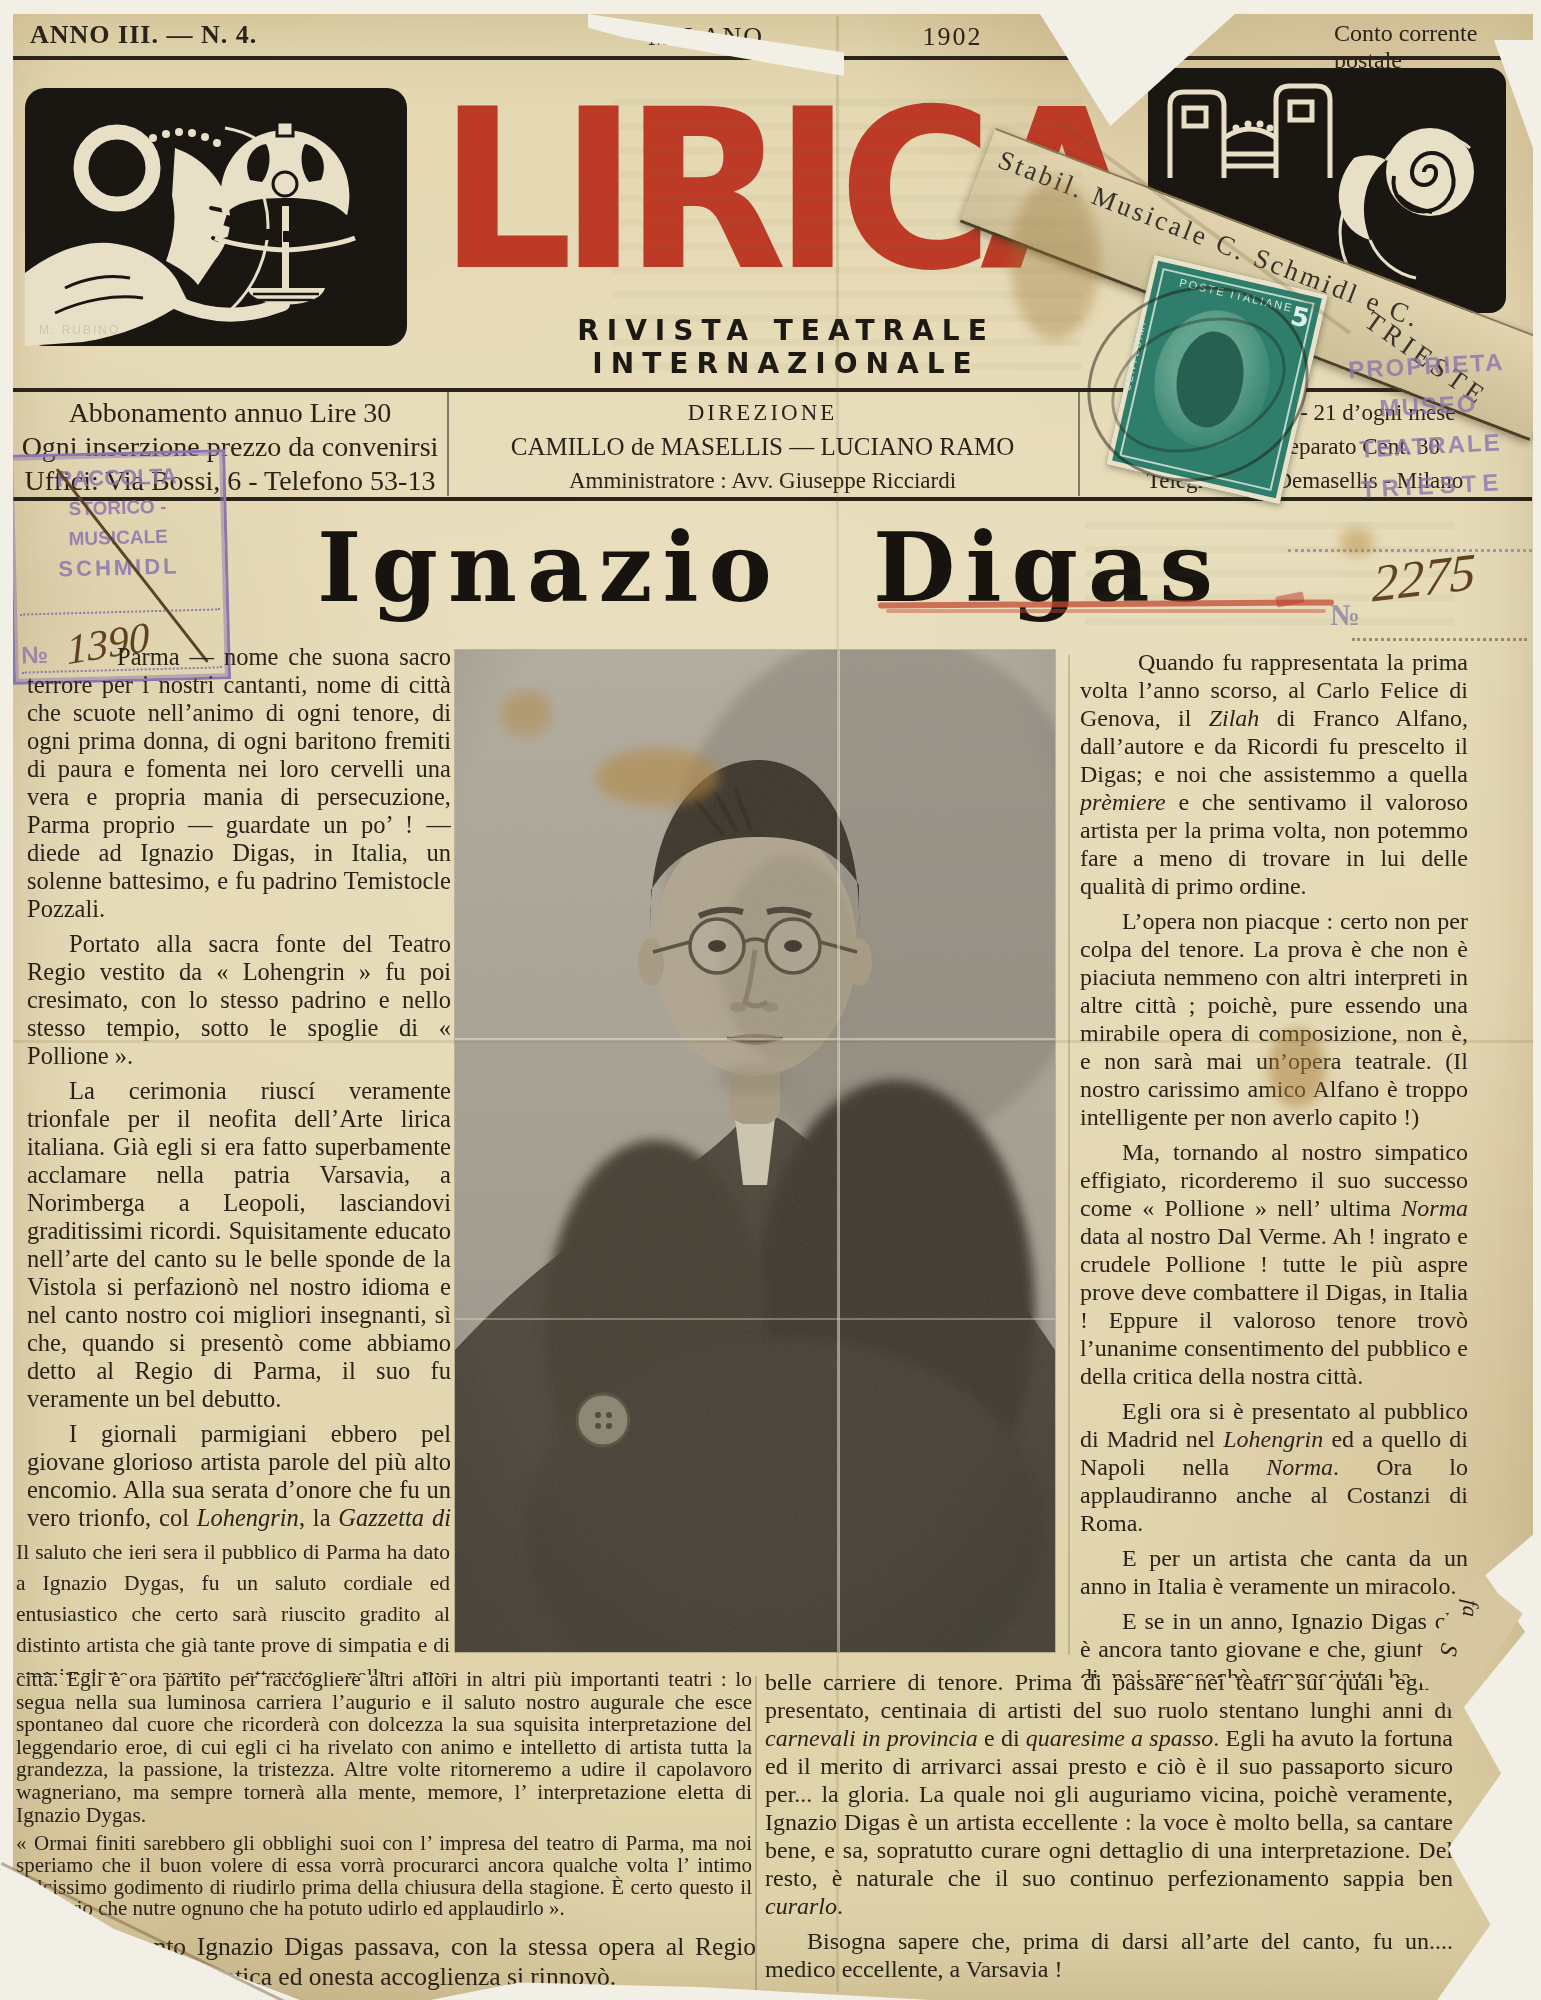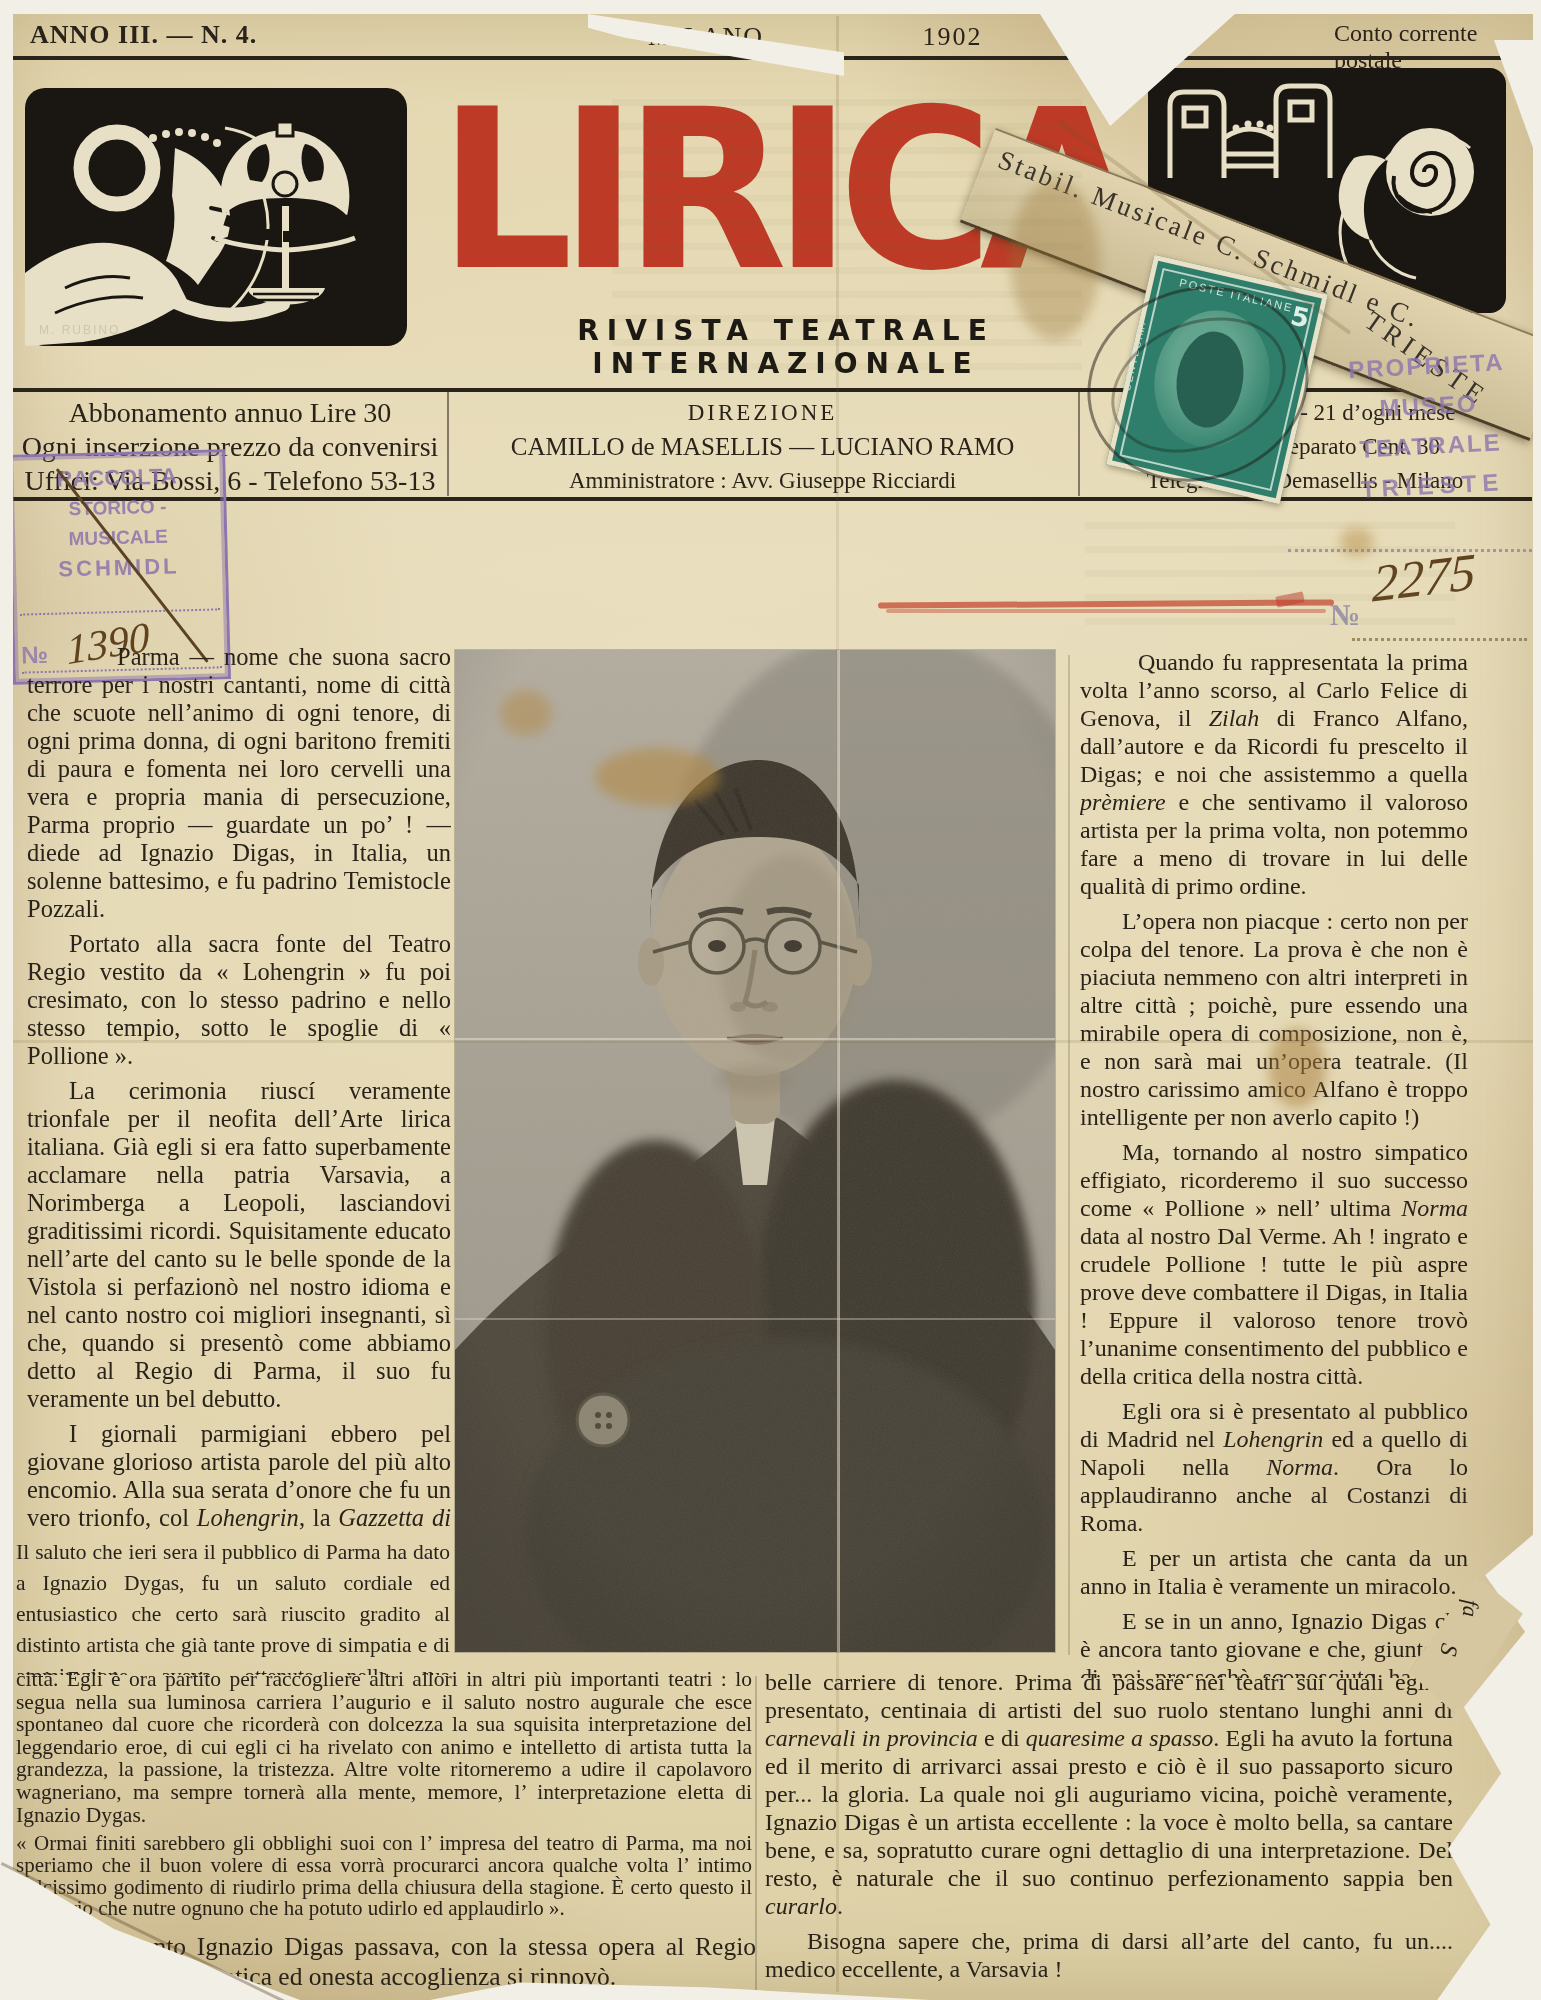--- a/index.html
+++ b/index.html
@@ -203,20 +203,22 @@
     <div style="border-top:2px dotted #8d75ad;margin-top:28px;"></div>
     <div style="display:flex;align-items:flex-end;margin-top:6px;">
       <span class="stamp-purple" style="font-size:24px;opacity:.8;">№</span>
       <span class="hand" style="font-size:42px;margin-left:18px;transform:rotate(-8deg) skewX(-6deg);display:inline-block;">1390</span>
     </div>
     <div style="border-top:2px dotted #8d75ad;margin-top:2px;"></div>
   </div>
 
   <div class="abs" style="left:58px;top:468px;width:245px;height:3px;background:#5c4326;transform:rotate(52deg);transform-origin:0 0;border-radius:2px;"></div>
 
+  <div class="txt" style="left:180px;top:512px;width:1180px;text-align:center;font-family:'DejaVu Serif',serif;
+        font-weight:bold;font-size:95px;letter-spacing:10px;word-spacing:48px;color:#17130e;">Ignazio Digas</div>
   <div class="abs" style="left:878px;top:601px;width:456px;height:6px;background:#c64a33;opacity:.75;transform:rotate(-.4deg);border-radius:3px;"></div>
   <div class="abs" style="left:886px;top:609px;width:440px;height:4px;background:#c64a33;opacity:.45;border-radius:2px;"></div>
 
   <div class="abs" style="left:1288px;top:549px;width:250px;border-top:3px dotted rgba(141,125,170,.75);"></div>
   <div class="txt" style="left:1330px;top:598px;font-size:30px;color:#8d86a2;opacity:.8;font-weight:bold;">№</div>
   <div class="txt hand" style="left:1372px;top:548px;font-size:52px;transform:rotate(-7deg) skewX(-8deg);">2275</div>
   <div class="abs" style="left:1352px;top:638px;width:175px;border-top:3px dotted rgba(130,105,60,.7);"></div>
   <div class="abs" style="left:1276px;top:594px;width:28px;height:11px;background:#c0392b;opacity:.5;transform:rotate(-12deg);border-radius:2px;"></div>
 
   <div class="abs" style="left:455px;top:650px;width:600px;height:1002px;outline:1px solid rgba(60,50,40,.25);">

